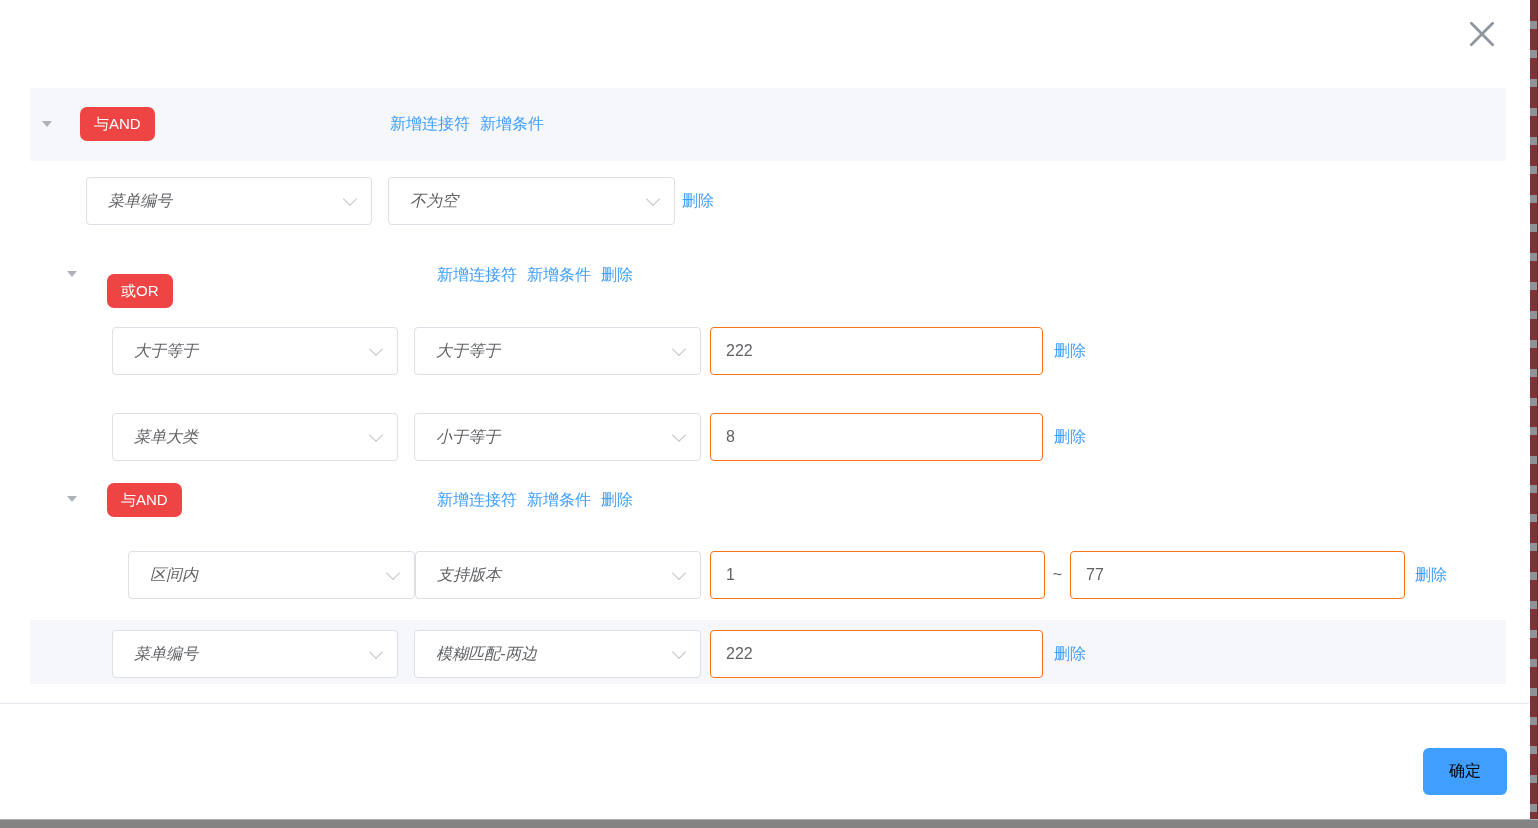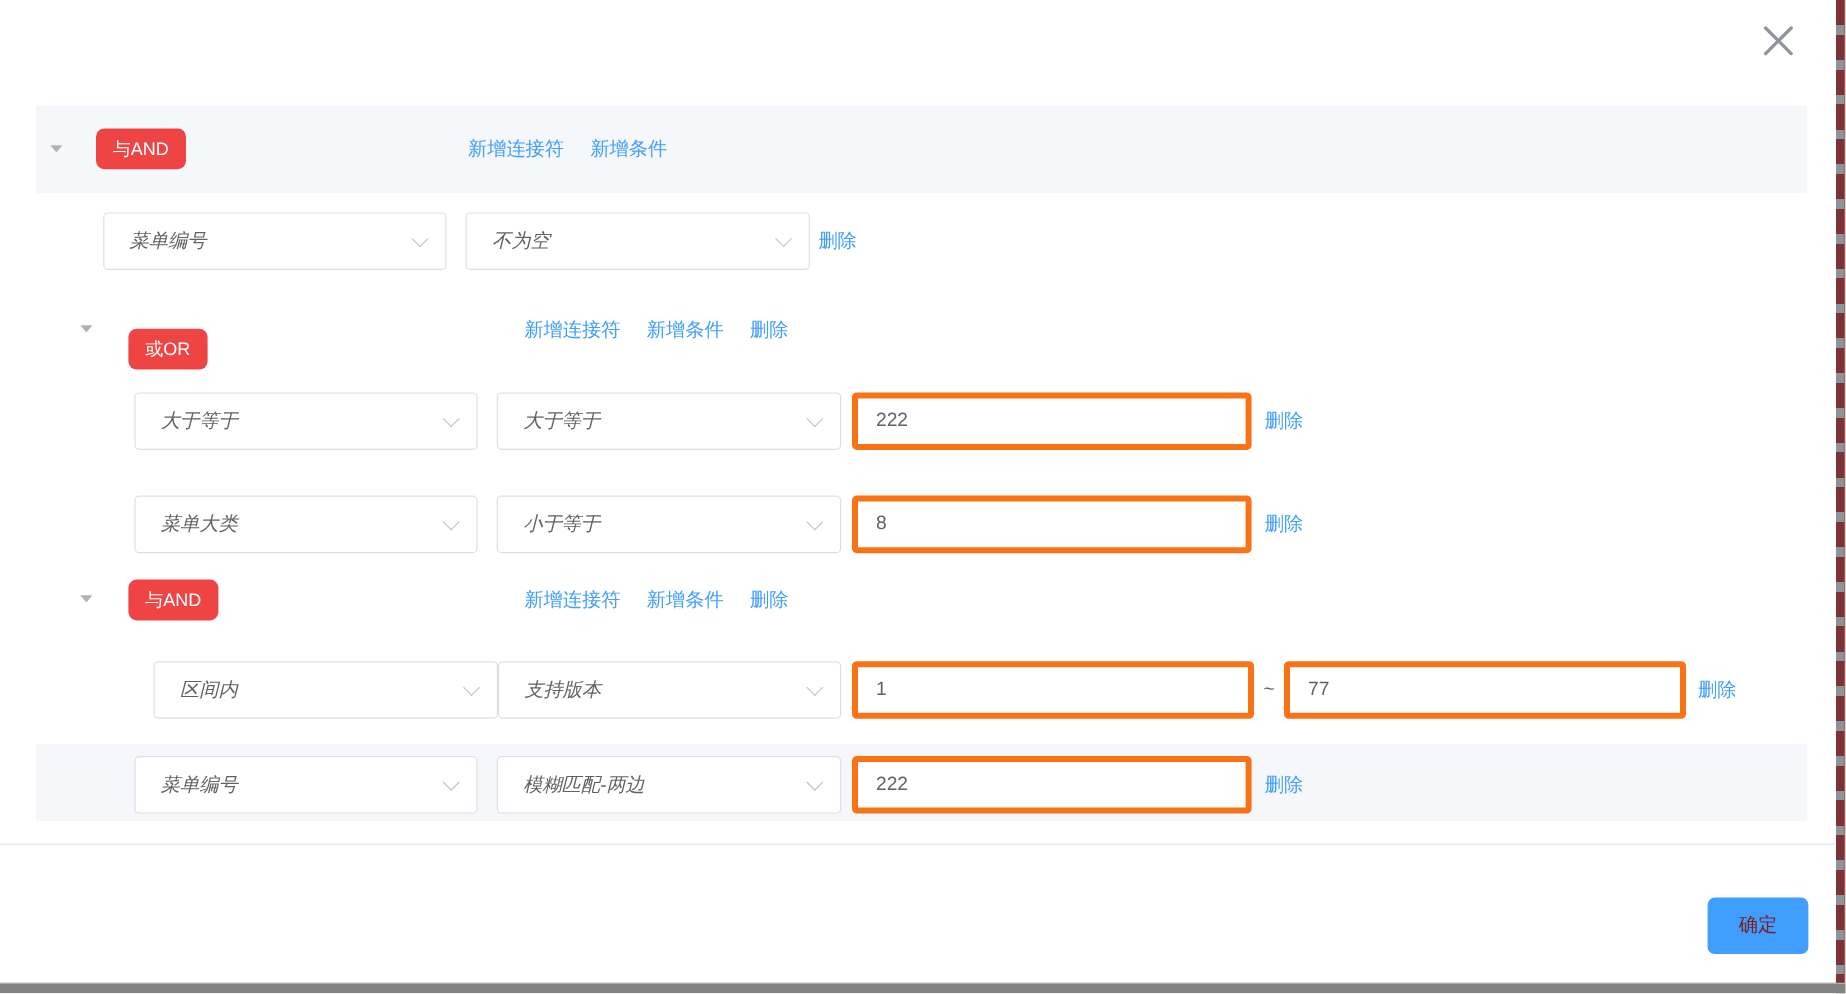--- a/index.html
+++ b/index.html
@@ -15,46 +15,46 @@
   #band-root{top:88px;height:73px;}
   #band-row-e{top:620px;height:64px;}
   
   .caret{position:absolute;width:0;height:0;border-left:5px solid transparent;
     border-right:5px solid transparent;border-top:6px solid #aeb2b9;cursor:pointer;}
   
   .badge{position:absolute;height:34px;display:inline-flex;align-items:center;
     padding:0 14px;background:#ef4444;color:#fff;font-size:15px;font-weight:500;
     border-radius:7px;cursor:pointer;white-space:nowrap;}
   
-  .links{position:absolute;display:flex;align-items:center;gap:22px;height:35px;}
+  .links{position:absolute;display:flex;align-items:center;gap:10px;height:35px;}
   .hlink{color:#409eff;font-size:16px;cursor:pointer;white-space:nowrap;}
   
   .cond-row{position:absolute;display:flex;align-items:center;height:48px;}
   .select{position:relative;height:48px;box-sizing:border-box;background:#fff;
     border:1px solid #dcdfe6;border-radius:4px;display:flex;align-items:center;cursor:pointer;}
   .select .txt{padding-left:21px;font-size:16px;color:#606266;white-space:nowrap;font-style:italic;}
   .chev{position:absolute;right:16px;top:50%;width:9px;height:9px;
     border-right:1.5px solid #c0c4cc;border-bottom:1.5px solid #c0c4cc;
     transform:translateY(-70%) rotate(45deg);}
   .w1{width:286px;}
   .w2{width:287px;margin-left:16px;}
-  .tinput{height:48px;box-sizing:border-box;background:#fff;border:5px solid #f97316;
+  .tinput{height:48px;box-sizing:border-box;background:#fff;border:1px solid #f97316;
     border-radius:4px;padding:0 15px;font-size:16px;color:#606266;outline:none;
     font-family:"Liberation Sans",sans-serif;}
   .vin{width:333px;margin-left:9px;}
   .vin1{width:335px;margin-left:9px;}
   .vin2{width:335px;}
   .sep{width:25px;text-align:center;font-size:16px;color:#606266;}
   .del{margin-left:11px;}
   .delA{margin-left:7px;}
   .delD{margin-left:10px;}
   
   .divider{position:absolute;left:0;top:703px;width:1529px;height:1px;background:#e4e7ed;}
   .confirm{position:absolute;left:1423px;top:748px;width:84px;height:47px;background:#409eff;
-    color:#7f1d1d;font-size:16px;border:none;border-radius:6px;cursor:pointer;
+    color:#000000;font-size:16px;border:none;border-radius:6px;cursor:pointer;
     display:flex;align-items:center;justify-content:center;font-family:inherit;}
   
   .edge-strip{position:absolute;left:1530px;top:0;width:7px;height:828px;
     background:repeating-linear-gradient(180deg,#7c3236 0 21px,#8f9296 21px 29px);
     border-right:1px solid #692a2d;}
   .bottom-bar{position:absolute;left:0;top:819px;width:1538px;height:9px;background:#838383;
     border-top:1px solid #b0b0b0;box-sizing:border-box;z-index:6;}
 </style>
 </head>
 <body>

